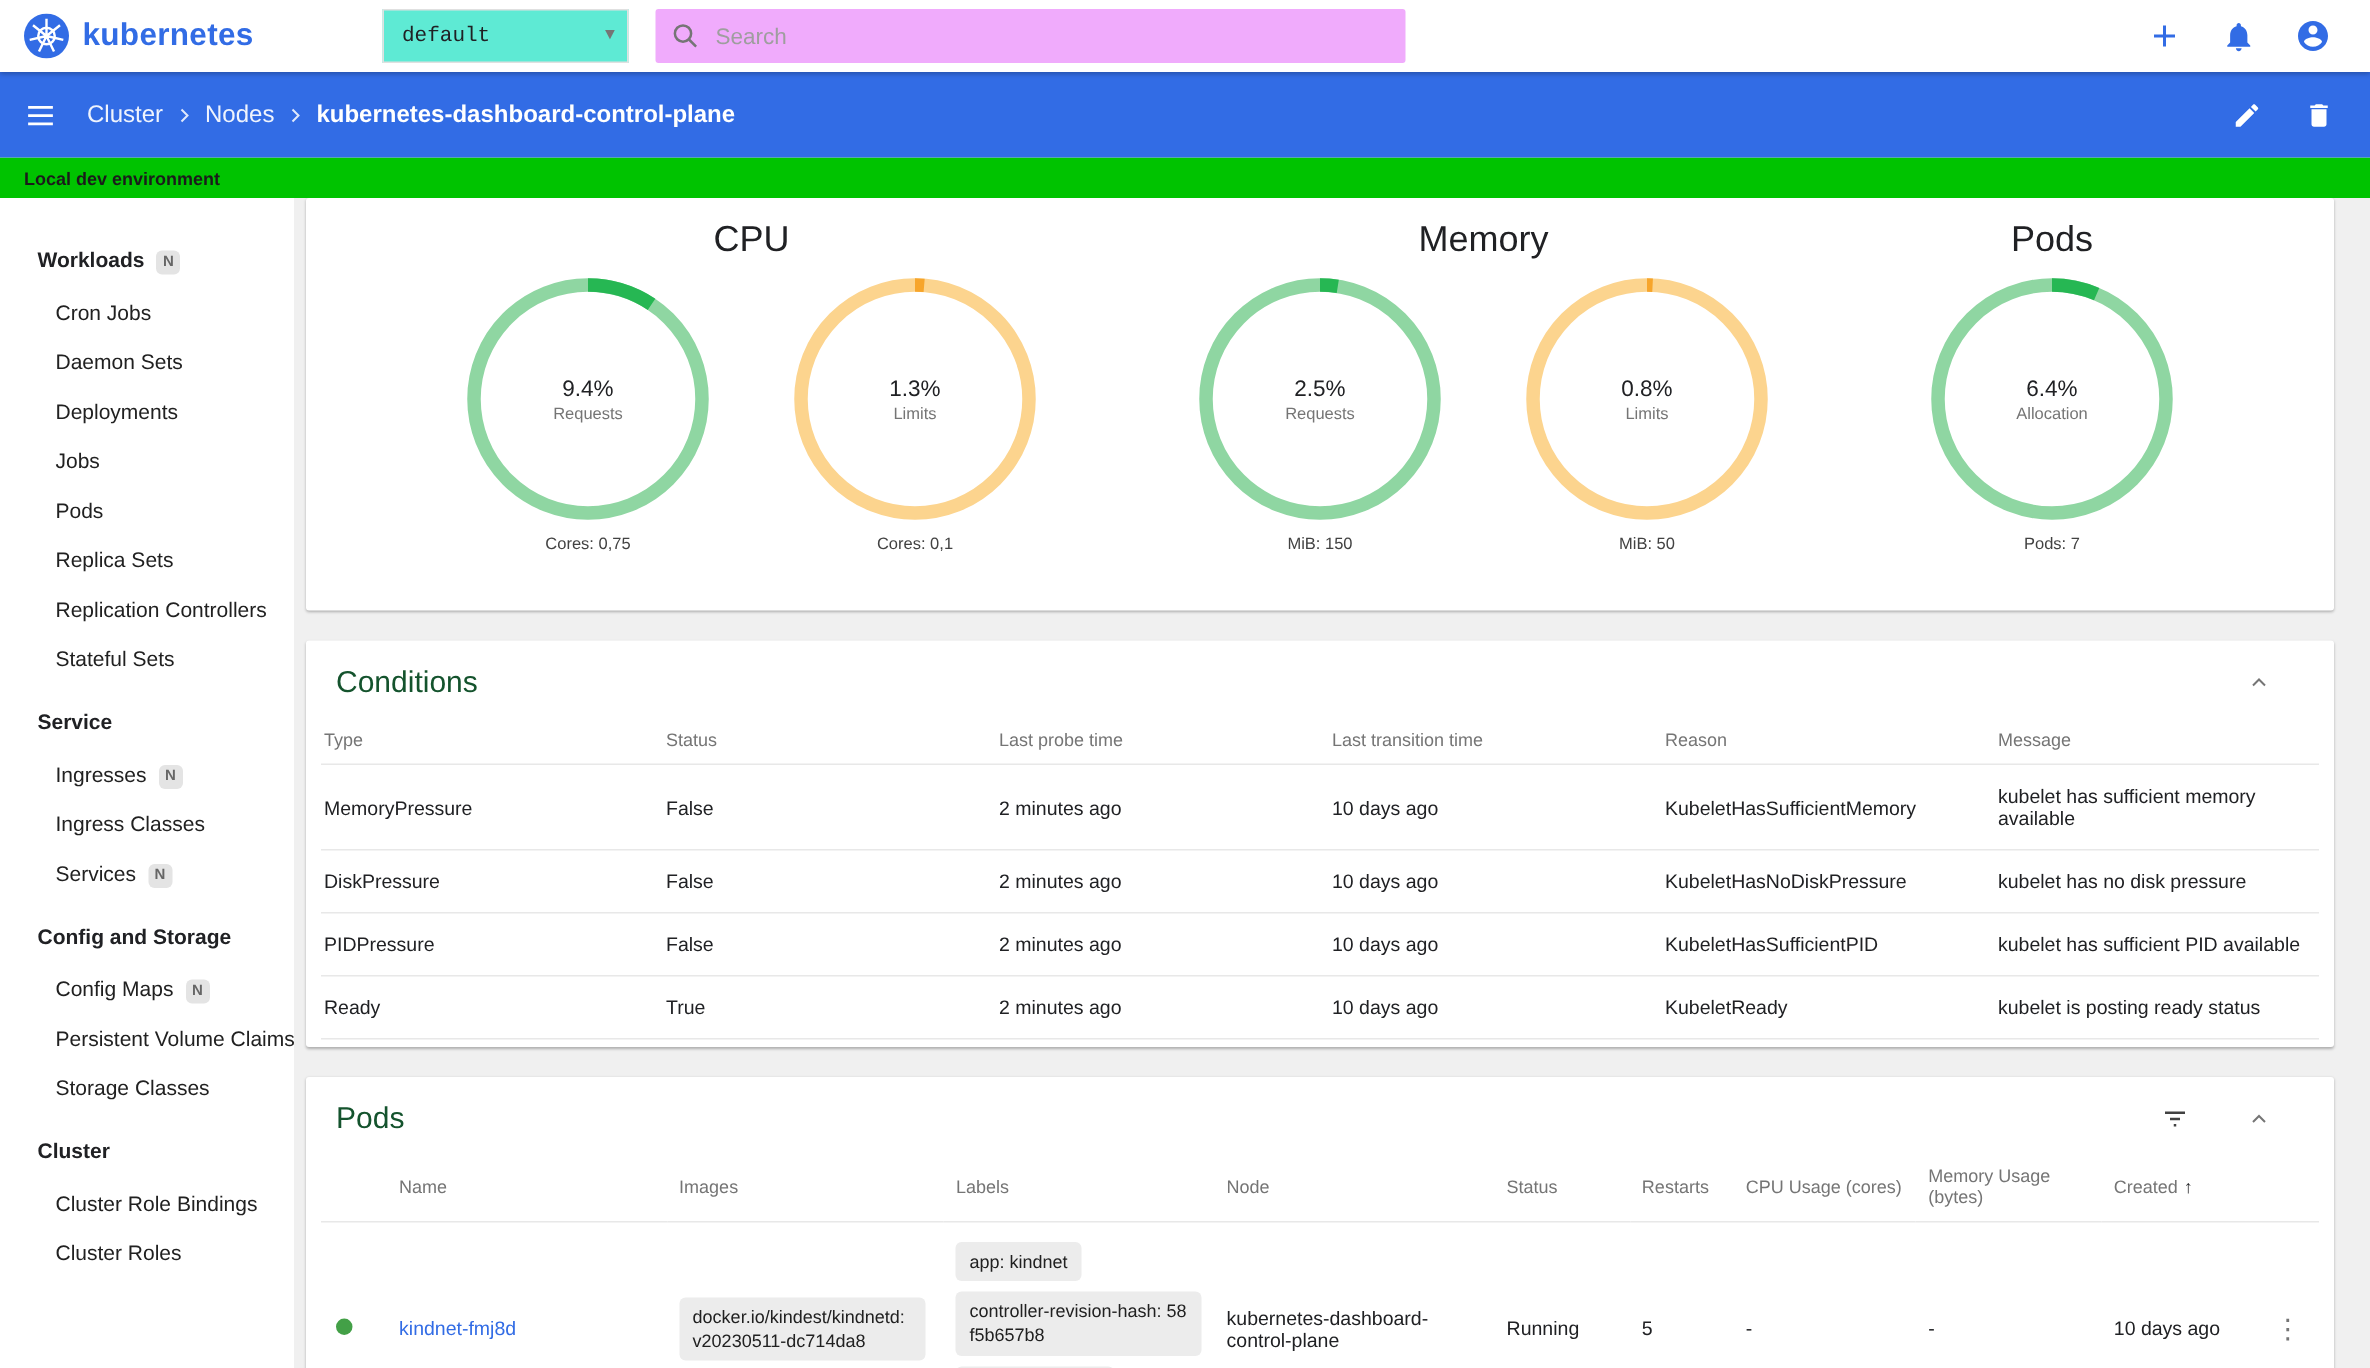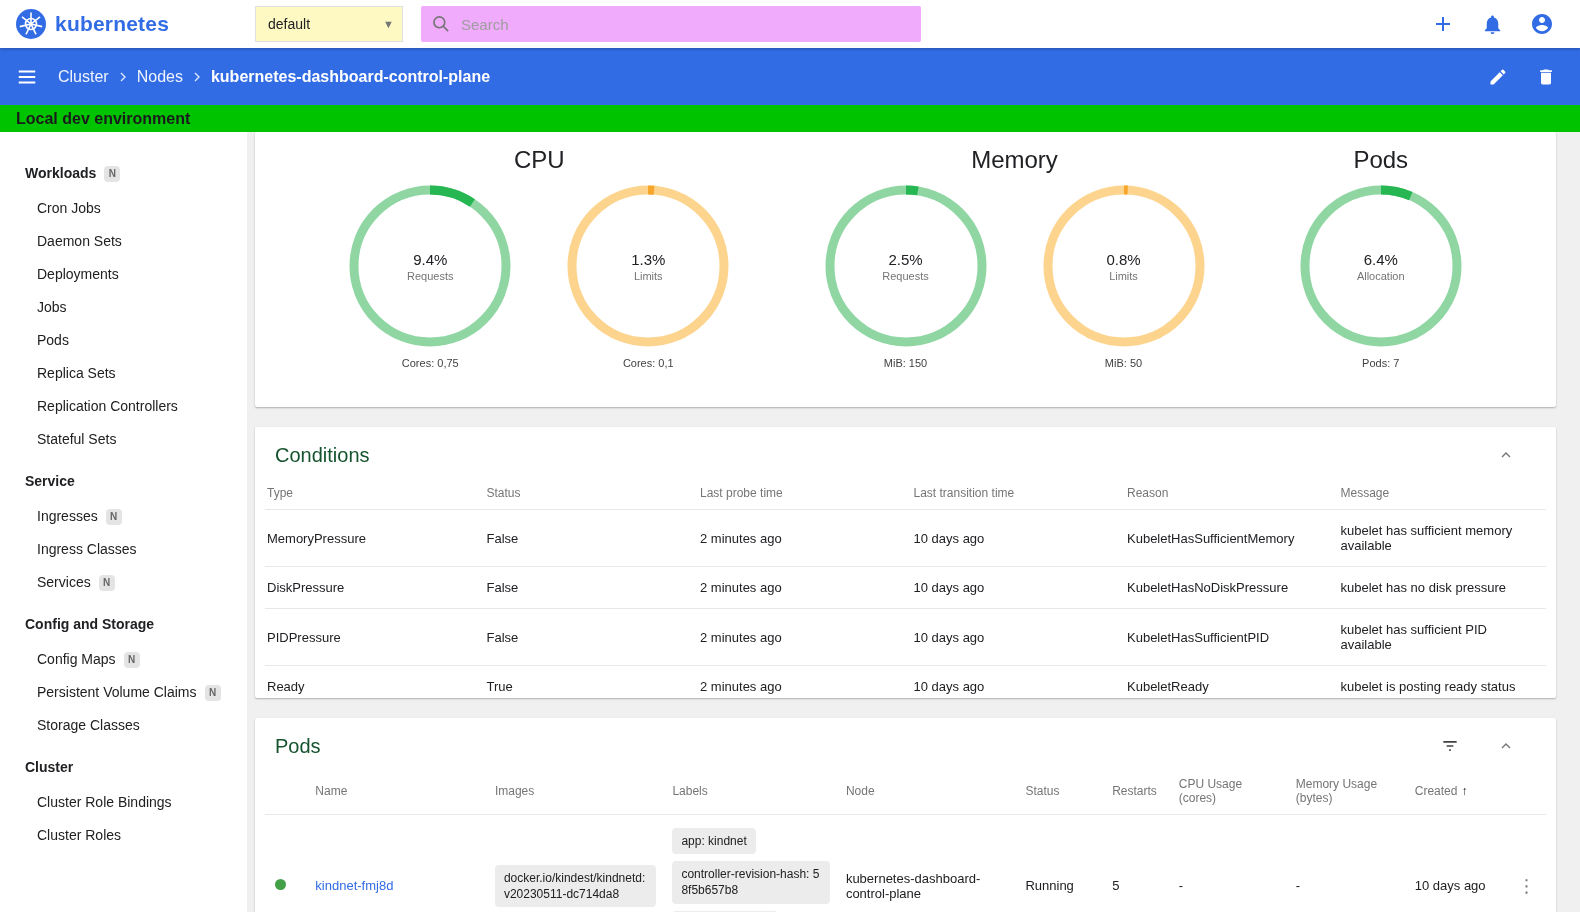--- a/index.html
+++ b/index.html
@@ -4,48 +4,48 @@
 <style>
   * { box-sizing: border-box; margin: 0; padding: 0; }
   html,body { width:1580px; height:912px; overflow:hidden; background:#fff;
     font-family:"Liberation Sans", sans-serif; color:#202124; }
 
   
   .topbar { height:48px; background:#fff; display:flex; align-items:center;
     box-shadow:0 1px 3px rgba(0,0,0,.25); position:relative; z-index:5; }
   .brand-area { width:247px; display:flex; align-items:center; padding-left:16px; flex:none; }
   .brand-text { color:#326ce5; font-size:21px; font-weight:bold; margin-left:9px; letter-spacing:.2px; }
-  .ns-select { width:148px; height:36px; border:1px solid #e0e0e0; background:#fef9c3;
+  .ns-select { width:164px; height:36px; border:1px solid #e0e0e0; background:#5eead4;
     display:flex; align-items:center; justify-content:space-between; padding:0 8px 0 12px;
-    font-size:14px; color:#202124; margin-left:8px; cursor:pointer; flex:none; }
+    font-size:14px; color:#202124; margin-left:8px; cursor:pointer; flex:none;font-family:Liberation Mono, monospace; }
   .ns-caret { color:#757575; font-size:11px; }
   .searchbar { margin-left:18px; width:500px; height:36px; background:#f0abfc;
     display:flex; align-items:center; padding:0 10px; border-radius:2px; flex:none; }
   .searchbar input { border:none; outline:none; background:transparent; font-size:15px;
     width:100%; margin-left:10px; font-family:"Liberation Sans", sans-serif; color:#202124; }
   .searchbar input::placeholder { color:#9e9e9e; }
   .top-actions { margin-left:auto; display:flex; align-items:center; gap:26px; padding-right:26px; }
   .icon-btn { background:none; border:none; cursor:pointer; display:flex; align-items:center; justify-content:center; padding:0; }
 
   
   .bluebar { height:57px; background:#326ce5; display:flex; align-items:center;
     padding:0 24px 0 16px; color:#fff; position:relative; z-index:4; }
   .crumbs { display:flex; align-items:center; margin-left:20px; font-size:16px; gap:6px; }
   .crumb-link { color:rgba(255,255,255,.92); cursor:pointer; }
   .crumb-current { color:#fff; font-weight:bold; }
   .crumb-sep { opacity:.85; display:flex; align-items:center; }
   .bluebar-actions { margin-left:auto; display:flex; align-items:center; gap:28px; }
 
   
-  .env-banner { height:27px; background:#00c300; color:#1b1b1b; font-size:16px;
+  .env-banner { height:27px; background:#00c300; color:#1b1b1b; font-size:12px;
     font-weight:bold; display:flex; align-items:center; padding-left:16px; }
 
   
   .body-row { display:flex; height:780px; }
-  .sidebar { width:247px; flex:none; background:#fff; padding-top:22px; overflow:hidden; }
+  .sidebar { width:196px; flex:none; background:#fff; padding-top:22px; overflow:hidden; }
   .main { flex:1; background:#f0f0f0; padding:0 24px 0 8px; overflow:hidden; }
 
   
   .side-header { height:38px; line-height:38px; padding-left:25px; font-size:14px;
     font-weight:bold; color:#202124; white-space:nowrap; }
   .side-header.spaced { margin-top:6px; }
   .side-item { height:33px; line-height:33px; padding-left:37px; font-size:14px;
     color:#212121; cursor:pointer; white-space:nowrap; }
   .ns-badge { display:inline-block; min-width:16px; height:16px; line-height:16px;
     text-align:center; background:#e4e4e4; color:#666; font-size:10px; font-weight:bold;

